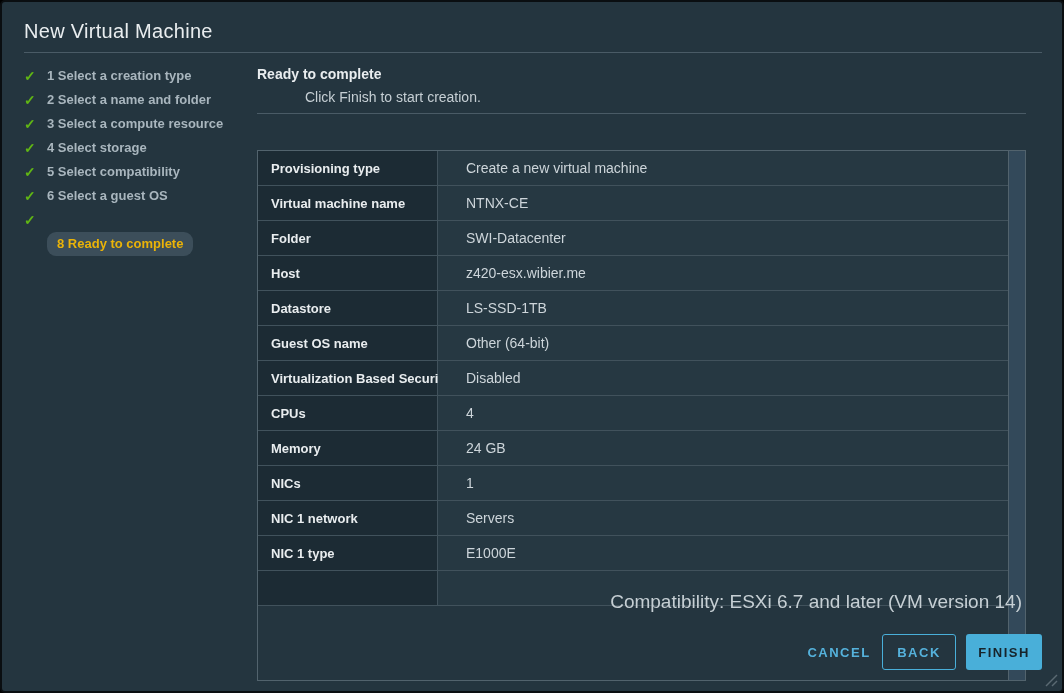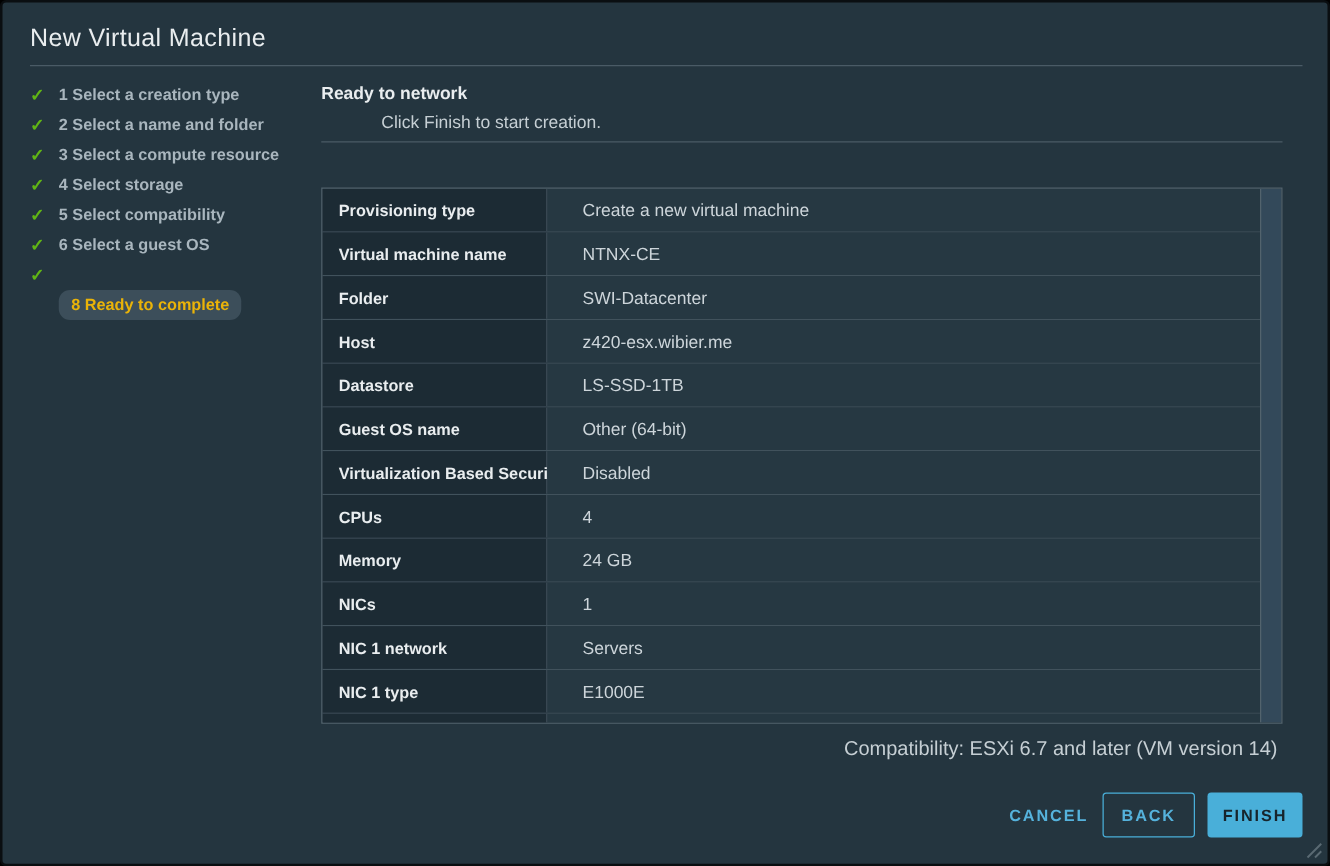--- a/index.html
+++ b/index.html
@@ -48,21 +48,21 @@
     position:absolute; left:255px; top:87px;
     font-size:14px; color:#C6CFD4;margin-left:48px;
   }
   .content-divider {
     position:absolute; left:255px; top:111px; width:769px; height:1px;
     background:#4A5B66;
   }
 
   
   .table-wrap {
-    position:absolute; left:255px; top:148px; width:769px; height:429px;
+    position:absolute; left:255px; top:148px; width:769px; height:531px;
     border:1px solid #52636D;
     display:flex; overflow:hidden;
   }
   .cells { flex:1; overflow:hidden; }
   .row { display:flex; height:35px; border-bottom:1px solid #41525C; }
   .row .lbl {
     width:180px; flex:0 0 180px; background:#1C2B34;
     border-right:1px solid #41525C;
     display:flex; align-items:center; padding-left:13px;
     font-size:13px; font-weight:700; color:#E9EDEF; white-space:nowrap;
@@ -72,21 +72,21 @@
     display:flex; align-items:center; padding-left:28px;
     font-size:14px; color:#CDD5DA; white-space:nowrap;
   }
   .scrollbar-thumb {
     width:17px; flex:0 0 17px;
     background:#33495A; border-left:1px solid #52636D;
   }
 
   .compat-note {
     position:absolute; top:589px; right:40px;
-    font-size:16px; color:#C6CFD4;
+    font-size:19px; color:#C6CFD4;
   }
 
   
   .btn {
     position:absolute; top:632px; height:36px;
     font-family:"Liberation Sans", sans-serif;
     font-size:13px; font-weight:600; letter-spacing:1.5px;
     display:flex; align-items:center; justify-content:center;
     cursor:pointer; border-radius:3px;
   }
@@ -132,21 +132,21 @@
       </div>
       <div class="step">
         <span class="check">✓</span>
       </div>
       <div class="step active">
         <span class="check"></span>
         <span class="step-label">8 Ready to complete</span>
       </div>
     </nav>
 
-  <div class="content-heading">Ready to network</div>
+  <div class="content-heading">Ready to complete</div>
   <div class="content-subheading">Click Finish to start creation.</div>
   <div class="content-divider"></div>
 
   <div class="table-wrap">
     <div class="cells">
         <div class="row">
           <div class="lbl">Provisioning type</div>
           <div class="val">Create a new virtual machine</div>
         </div>
         <div class="row">

